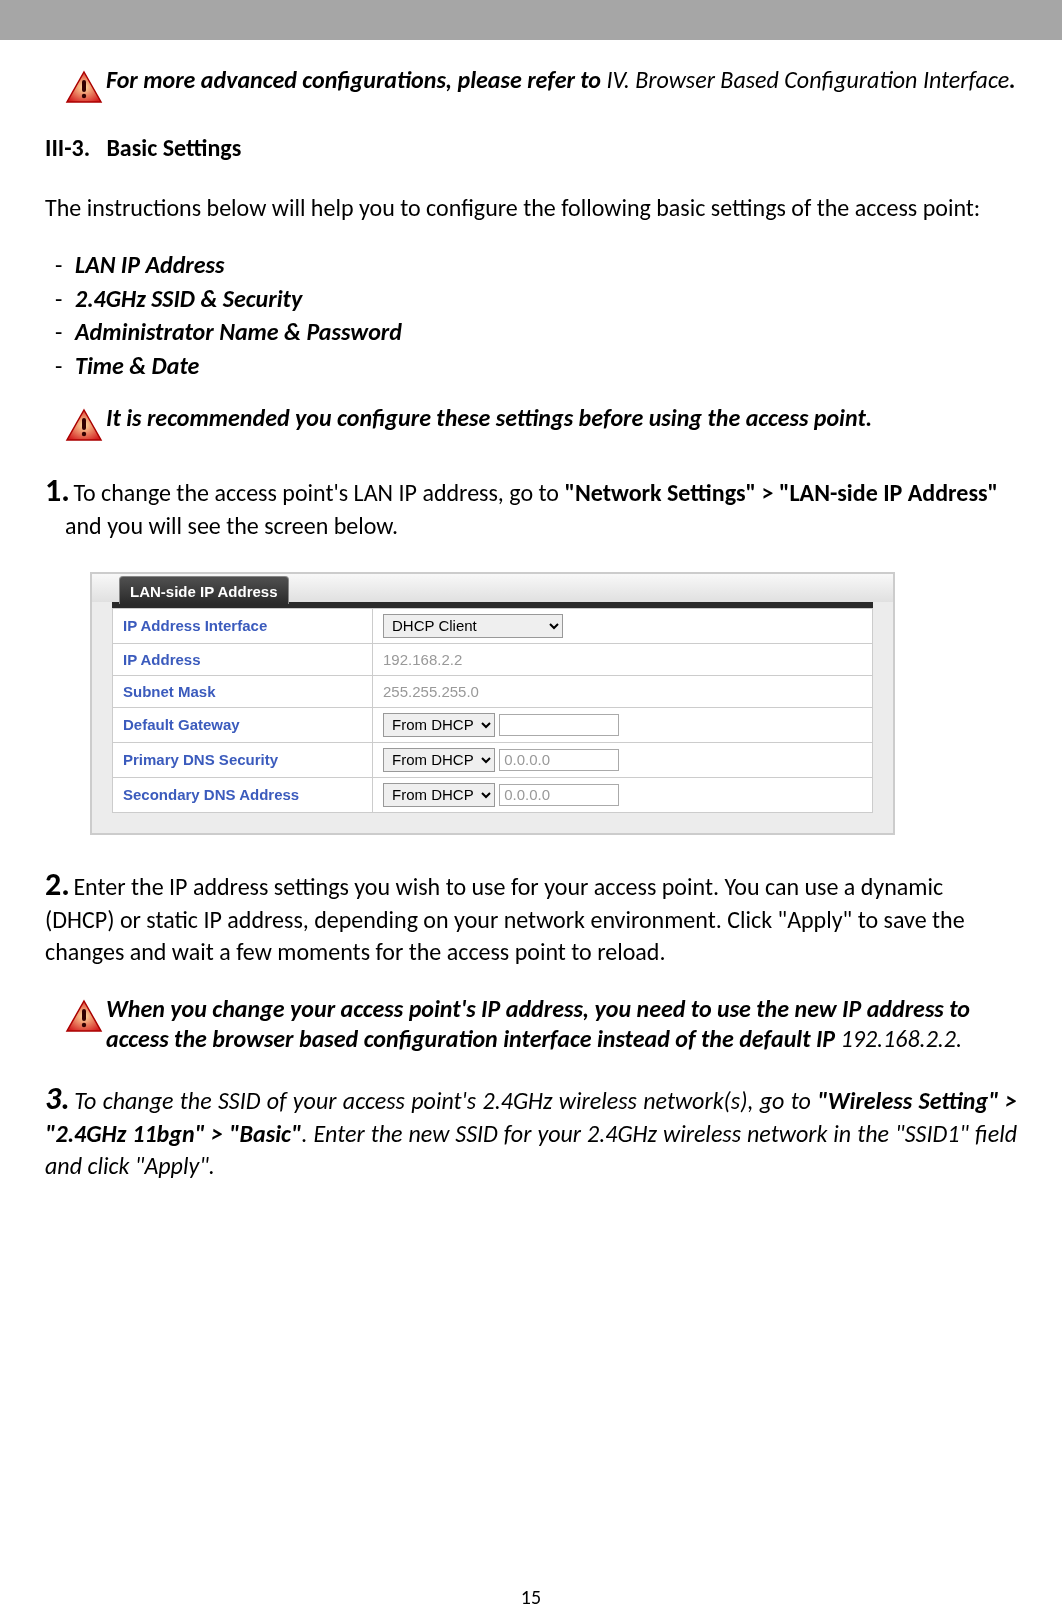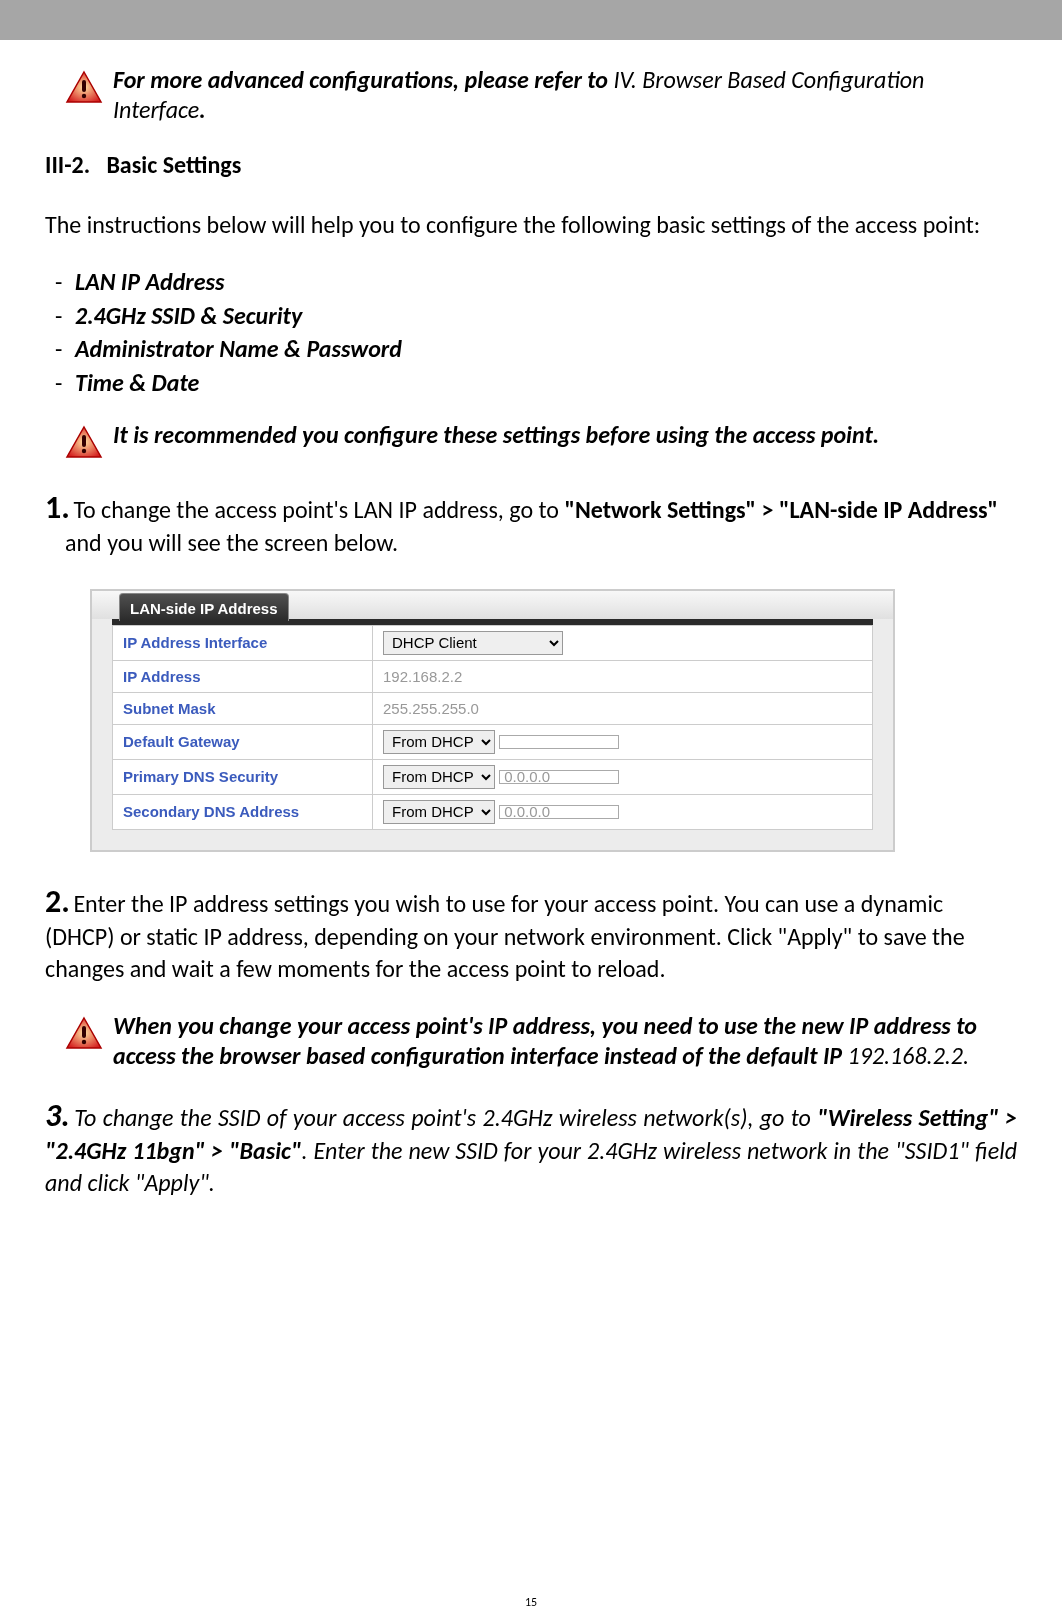--- a/index.html
+++ b/index.html
@@ -21,21 +21,21 @@
       width: 100%;
       position: relative;
     }
     .content {
       padding: 10px 45px 0 45px;
     }
     .warning-block {
       display: flex;
       align-items: flex-start;
       margin: 15px 0 15px 20px;
-      gap: 10px;
+      gap: 3px;
     }
     .warning-block .text {
       font-style: italic;
       font-size: 24px;
       line-height: 1.25;
       font-weight: bold;
     }
     .warning-block .text .normal {
       font-weight: normal;
       font-style: italic;
@@ -140,34 +140,34 @@
       font-size: 15px;
       padding: 1px 4px;
       border: 1px solid #999;
       height: 24px;
       font-family: Arial, sans-serif;
     }
     .config-table input[type="text"] {
       font-size: 15px;
       padding: 3px 4px;
       border: 1px solid #aaa;
-      height: 14px;
+      height: 22px;
       color: #999;
       width: 120px;
       font-family: Arial, sans-serif;
     }
     .readonly-val {
       color: #999;
     }
     .page-num {
       position: absolute;
       bottom: 5px;
       left: 50%;
       transform: translateX(-50%);
-      font-size: 12px;
+      font-size: 20px;
     }
     .justify {
       text-align: justify;
       font-style: italic;
     }
   </style>
 </head>
 <body>
 
 <div class="header-bar"></div>
@@ -187,21 +187,21 @@
         <rect x="17" y="10" width="4" height="12" rx="2" fill="#300"></rect>
         <circle cx="19" cy="26" r="2.2" fill="#300"></circle>
       </svg>
     </span>
     <div class="text">
       <span>For more advanced configurations, please refer to </span><span class="normal">IV. Browser Based Configuration Interface</span><span>.</span>
     </div>
   </div>
 
   <div class="section-header">
-    <span>III-2.</span>&nbsp;&nbsp;&nbsp;<span>Basic Settings</span>
+    <span>III-3.</span>&nbsp;&nbsp;&nbsp;<span>Basic Settings</span>
   </div>
 
   <div class="body-text">The instructions below will help you to configure the following basic settings of the access point:</div>
 
   <div class="bullet-list">
     <div class="bullet-item"><span class="dash">-</span><span>LAN IP Address</span></div>
     <div class="bullet-item"><span class="dash">-</span><span>2.4GHz SSID &amp; Security</span></div>
     <div class="bullet-item"><span class="dash">-</span><span>Administrator Name &amp; Password</span></div>
     <div class="bullet-item"><span class="dash">-</span><span>Time &amp; Date</span></div>
   </div>

